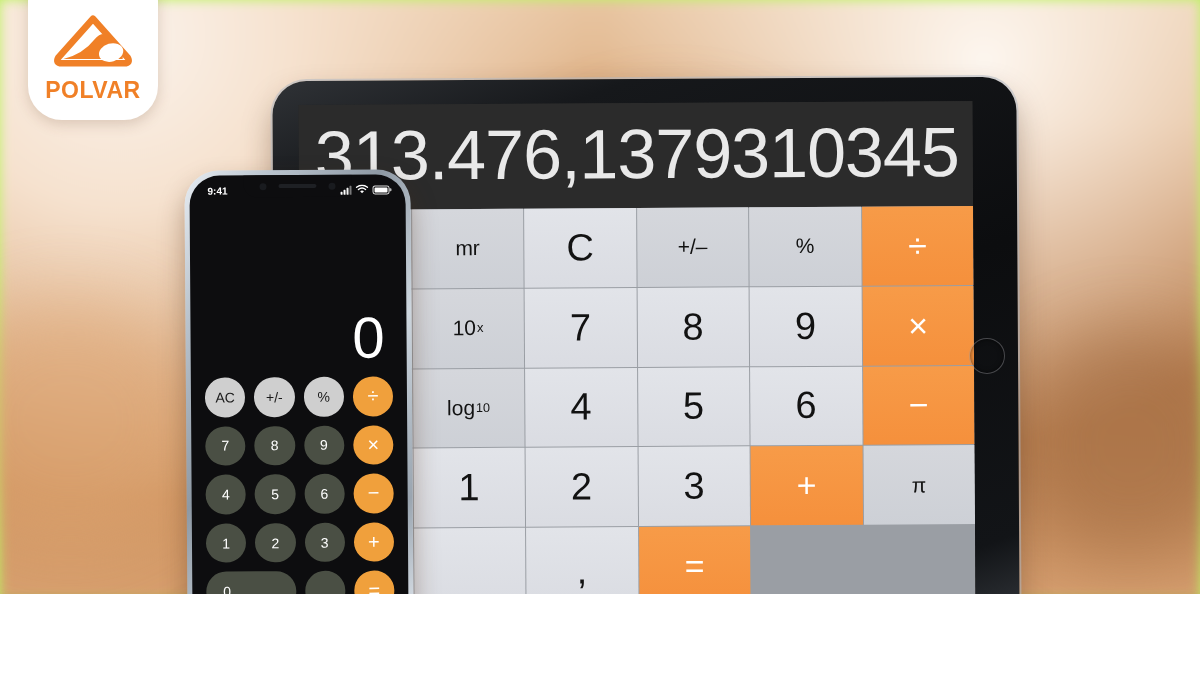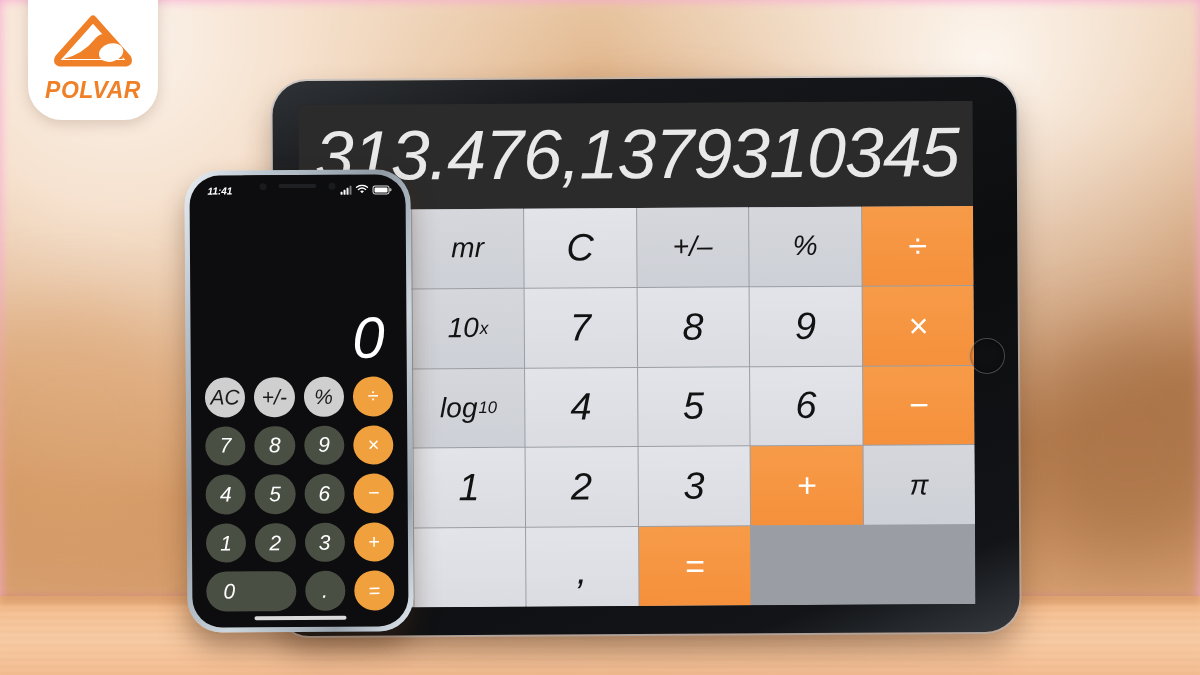--- a/index.html
+++ b/index.html
@@ -7,24 +7,23 @@
     padding: 0;
     width: 1200px;
     height: 675px;
     overflow: hidden;
     font-family: "Liberation Sans", sans-serif;
   }
 
   #stage {
     position: relative;
     width: 1200px;
-    height: 675px;
+    height: 594px;
     overflow: hidden;
-    background: #f9a8d4;
-    font-style: italic;
+    background: #bef264;
   }
 
   
   .bg-layer {
     position: absolute;
     inset: 0;
   }
 
   .bg-wall {
     position: absolute;
@@ -192,21 +191,21 @@
     align-items: center;
     justify-content: center;
     font-family: "Liberation Sans", sans-serif;
     color: #121212;
     position: relative;
     user-select: none;
   }
 
   .ipad-key.fn {
     background: linear-gradient(180deg, #d5d7dc 0%, #cdd0d6 100%);
-    font-size: 28px;
+    font-size: 21px;
     font-weight: 400;
   }
 
   .ipad-key.num {
     background: linear-gradient(180deg, #e2e4e9 0%, #dadce2 100%);
     font-size: 38px;
     font-weight: 300;
   }
 
   .ipad-key.op {
@@ -385,21 +384,21 @@
     padding: 0 14px 16px 14px;
     box-sizing: border-box;
   }
 
   .ikey {
     display: flex;
     align-items: center;
     justify-content: center;
     border-radius: 50%;
     font-family: "Liberation Sans", sans-serif;
-    font-size: 21px;
+    font-size: 14px;
     font-weight: 400;
     user-select: none;
     aspect-ratio: auto;
   }
 
   .ikey.util {
     background: #cfcfcf;
     color: #1a1a1a;
   }
   .ikey.digit {
@@ -561,21 +560,21 @@
 
   <div class="iphone">
     <div class="iphone-screen">
       <div class="notch">
         <span class="cam"></span>
         <span class="speaker"></span>
         <span class="cam"></span>
       </div>
 
       <div class="status-bar">
-        <span>11:41</span>
+        <span>9:41</span>
         <span class="status-right">
           <span class="sig-bars">
               <i></i>
               <i></i>
               <i></i>
               <i></i>
             </span>
           <svg width="13" height="10" viewBox="0 0 13 10">
             <path d="M6.5 8.7 L4.6 6.6 Q6.5 5.1 8.4 6.6 Z" fill="#fff"></path>
             <path d="M2.9 4.9 Q6.5 1.9 10.1 4.9" stroke="#fff" stroke-width="1.4" fill="none" stroke-linecap="round"></path>

